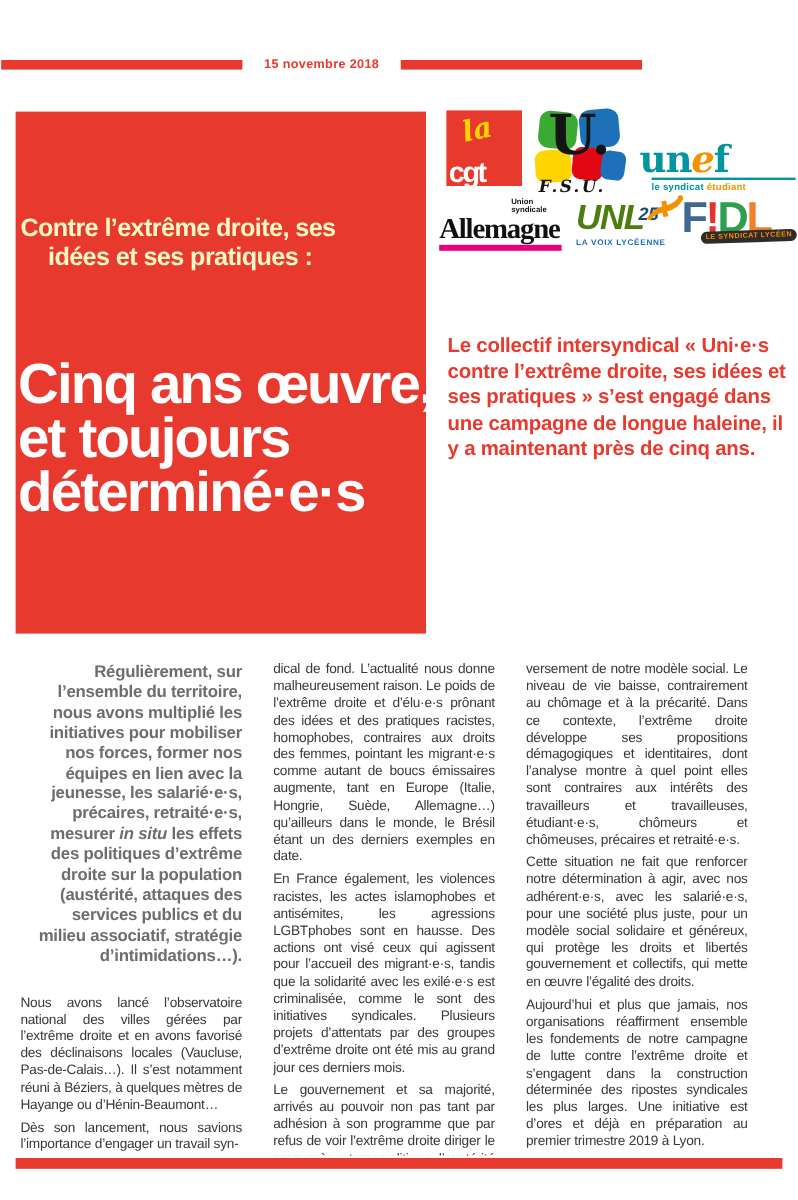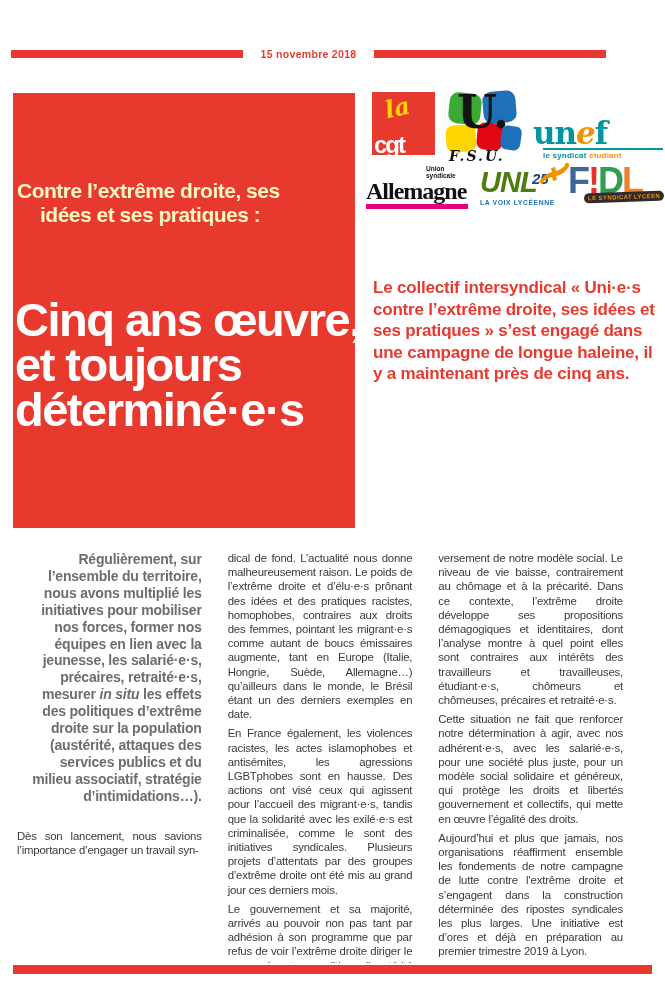--- a/index.html
+++ b/index.html
@@ -6,21 +6,21 @@
   .page{
     position:relative;
     width:665px;height:1000px;
     margin:0 auto;
     background:#ffffff;
     font-family:"Liberation Sans", sans-serif;
     overflow:hidden;
   }
   
   .topbar{
-    position:absolute;left:11px;top:46px;width:595px;height:16px;
+    position:absolute;left:1px;top:46px;width:534px;height:16px;
     display:flex;align-items:center;gap:18px;
   }
   .rule{height:8px;background:#e8392e;flex:1;}
   .date{
     flex:0 0 auto;color:#e8392e;font-size:10.5px;font-weight:bold;
     letter-spacing:.3px;white-space:nowrap;
   }
   
   .red-block{
     position:absolute;left:13px;top:93px;width:342px;height:435px;
@@ -112,21 +112,21 @@
   }
   
   .intro{
     position:absolute;left:373px;top:260px;width:284px;
     color:#e8392e;font-weight:bold;font-size:17px;line-height:21.5px;
     letter-spacing:-.2px;
   }
   
   .columns{
     position:absolute;left:17px;top:551px;width:606px;height:412px;
-    display:flex;gap:26px;overflow:hidden;justify-content:flex-end;
+    display:flex;gap:26px;overflow:hidden;
   }
   .col{flex:1 1 0;min-width:0;}
   .lead{
     color:#6f6d6c;font-weight:bold;font-size:14px;line-height:16.9px;
     text-align:right;letter-spacing:-.2px;margin:0 0 24px 0;
   }
   .body-p{
     color:#3c3836;font-size:11.4px;line-height:14.2px;letter-spacing:-.2px;
     text-align:justify;margin:0 0 5px 0;
   }
@@ -209,20 +209,21 @@
     </div>
 
   </div>
 
   <p class="intro">Le collectif intersyndical « Uni·e·s contre l’extrême droite, ses idées et ses pratiques » s’est engagé dans une campagne de longue haleine, il y a maintenant près de cinq ans.</p>
 
   <div class="columns">
 
     <div class="col">
       <p class="lead"><span>Régulièrement, sur l’ensemble du territoire, nous avons multiplié les initiatives pour mobiliser nos forces, former nos équipes en lien avec la jeunesse, les salarié·e·s, précaires, retraité·e·s, mesurer </span><i>in situ</i><span> les effets des politiques d’extrême droite sur la population (austérité, attaques des services publics et du milieu associatif, stratégie d’intimidations…).</span></p>
+      <p class="body-p">Nous avons lancé l’observatoire national des villes gérées par l’extrême droite et en avons favorisé des déclinaisons locales (Vaucluse, Pas-de-Calais…). Il s’est notamment réuni à Béziers, à quelques mètres de Hayange ou d’Hénin-Beaumont…</p>
       <p class="body-p">Dès son lancement, nous savions l’importance d’engager un travail syn-</p>
     </div>
 
     <div class="col">
       <p class="body-p">dical de fond. L’actualité nous donne malheureusement raison. Le poids de l’extrême droite et d’élu·e·s prônant des idées et des pratiques racistes, homophobes, contraires aux droits des femmes, pointant les migrant·e·s comme autant de boucs émissaires augmente, tant en Europe (Italie, Hongrie, Suède, Allemagne…) qu’ailleurs dans le monde, le Brésil étant un des derniers exemples en date.</p>
       <p class="body-p">En France également, les violences racistes, les actes islamophobes et antisémites, les agressions LGBTphobes sont en hausse. Des actions ont visé ceux qui agissent pour l’accueil des migrant·e·s, tandis que la solidarité avec les exilé·e·s est criminalisée, comme le sont des initiatives syndicales. Plusieurs projets d’attentats par des groupes d’extrême droite ont été mis au grand jour ces derniers mois.</p>
       <p class="body-p">Le gouvernement et sa majorité, arrivés au pouvoir non pas tant par adhésion à son programme que par refus de voir l’extrême droite diriger le pays, mènent une politique d’austérité et de boule-</p>
     </div>
 
     <div class="col">

